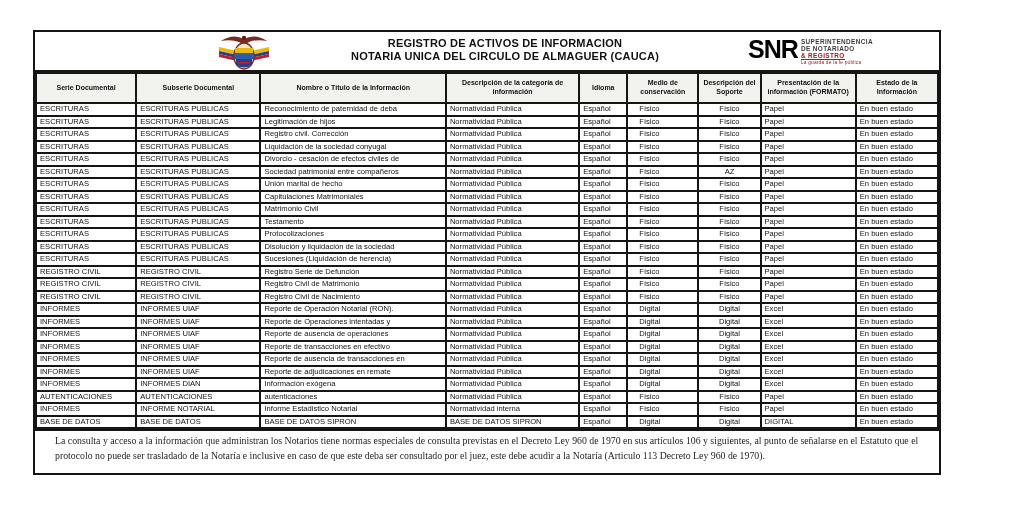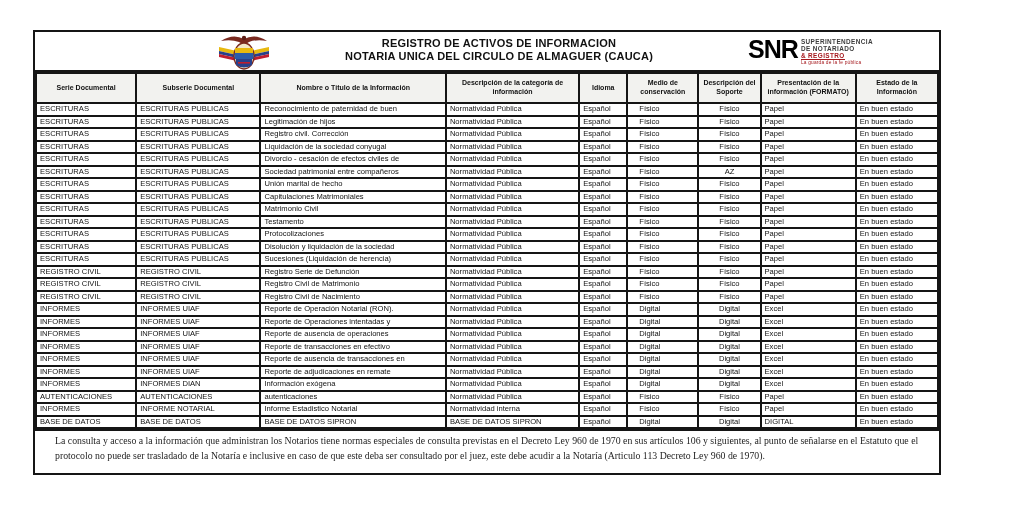--- a/index.html
+++ b/index.html
@@ -3,21 +3,21 @@
 <meta charset="utf-8">
 <style>
   html,body{margin:0;padding:0;}
   .page{position:relative;width:1024px;height:510px;background:#ffffff;overflow:hidden;
         font-family:"Liberation Sans",sans-serif;color:#111;}
   .sheet{position:absolute;left:33px;top:30px;width:908px;border:2px solid #151515;background:#fff;box-sizing:border-box;}
 
   
   .titlebar{position:relative;height:38px;border-bottom:2px solid #151515;background:#fff;}
   .coat{position:absolute;left:178px;top:1px;}
-  .titles{position:absolute;left:12px;top:5px;width:100%;text-align:center;font-weight:bold;
+  .titles{position:absolute;left:18px;top:5px;width:100%;text-align:center;font-weight:bold;
           font-size:11px;line-height:13px;letter-spacing:.2px;}
   .snr-logo{position:absolute;right:66px;top:5px;display:flex;align-items:flex-start;}
   .snr-acronym{font-size:25px;font-weight:bold;line-height:25px;color:#000000;letter-spacing:-1px;
                font-family:"Liberation Sans",sans-serif;}
   .snr-text{margin-left:3px;display:flex;flex-direction:column;margin-top:2px;}
   .snr-text span{display:block;font-size:6.4px;font-weight:bold;line-height:6.8px;
                  letter-spacing:.4px;color:#3d3d3d;white-space:nowrap;}
   .snr-text .snr-red{color:#a5181d;border-bottom:1px solid #a5181d;width:max-content;}
   .snr-text .snr-tag{font-size:4.8px;font-weight:normal;color:#a5181d;letter-spacing:.2px;}
 
@@ -96,21 +96,21 @@
             <th>Medio de conservación</th>
             <th>Descripción del Soporte</th>
             <th>Presentación de la información (FORMATO)</th>
             <th>Estado de la Información</th>
           </tr>
       </thead>
       <tbody id="body-rows">
           <tr>
             <td>ESCRITURAS</td>
             <td>ESCRITURAS PUBLICAS</td>
-            <td>Reconocimiento de paternidad de buen</td>
+            <td>Reconocimiento de paternidad de deba</td>
             <td>Normatividad Pública</td>
             <td>Español</td>
             <td>Físico</td>
             <td>Físico</td>
             <td>Papel</td>
             <td>En buen estado</td>
           </tr>
           <tr>
             <td>ESCRITURAS</td>
             <td>ESCRITURAS PUBLICAS</td>

